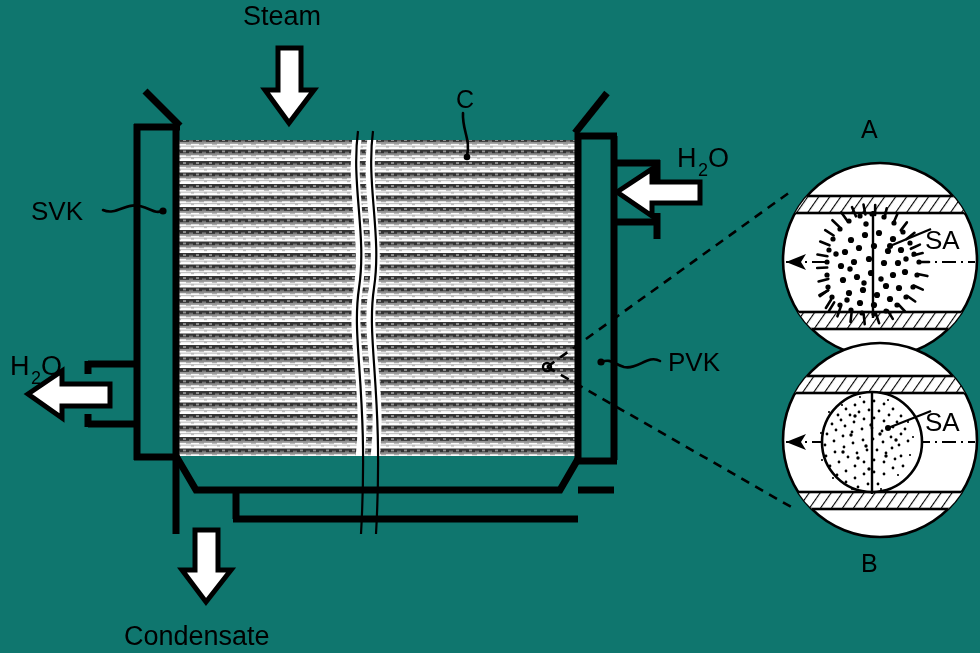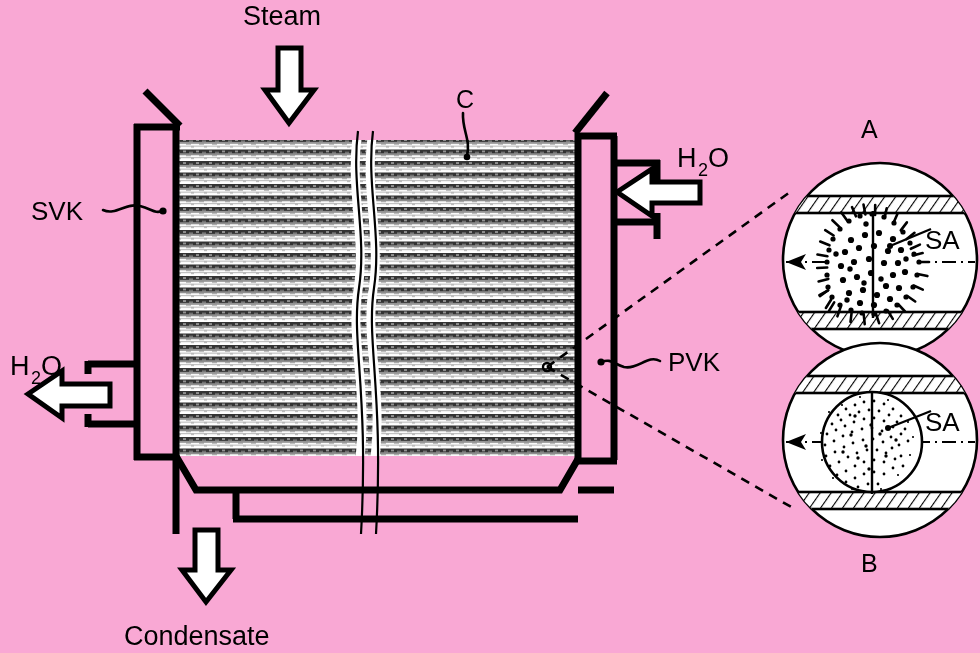--- a/index.html
+++ b/index.html
@@ -4,21 +4,21 @@
 <style>
   html, body {
     margin: 0;
     padding: 0;
     background: #ffffff;
   }
   #stage {
     position: relative;
     width: 980px;
     height: 653px;
-    background: #f9a8d4;
+    background: #0f766e;
     overflow: hidden;
     font-family: "Liberation Sans", sans-serif;
   }
   #stage svg {
     position: absolute;
     left: 0;
     top: 0;
   }
   .lbl {
     fill: #000000;

